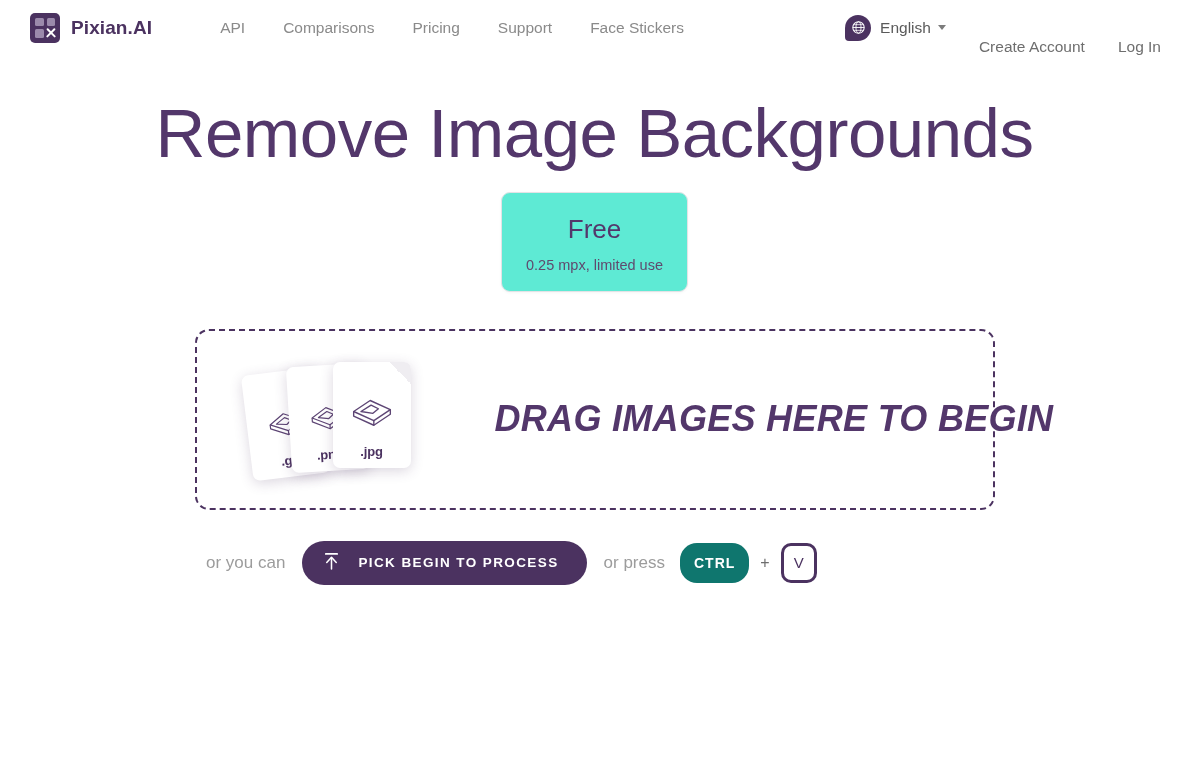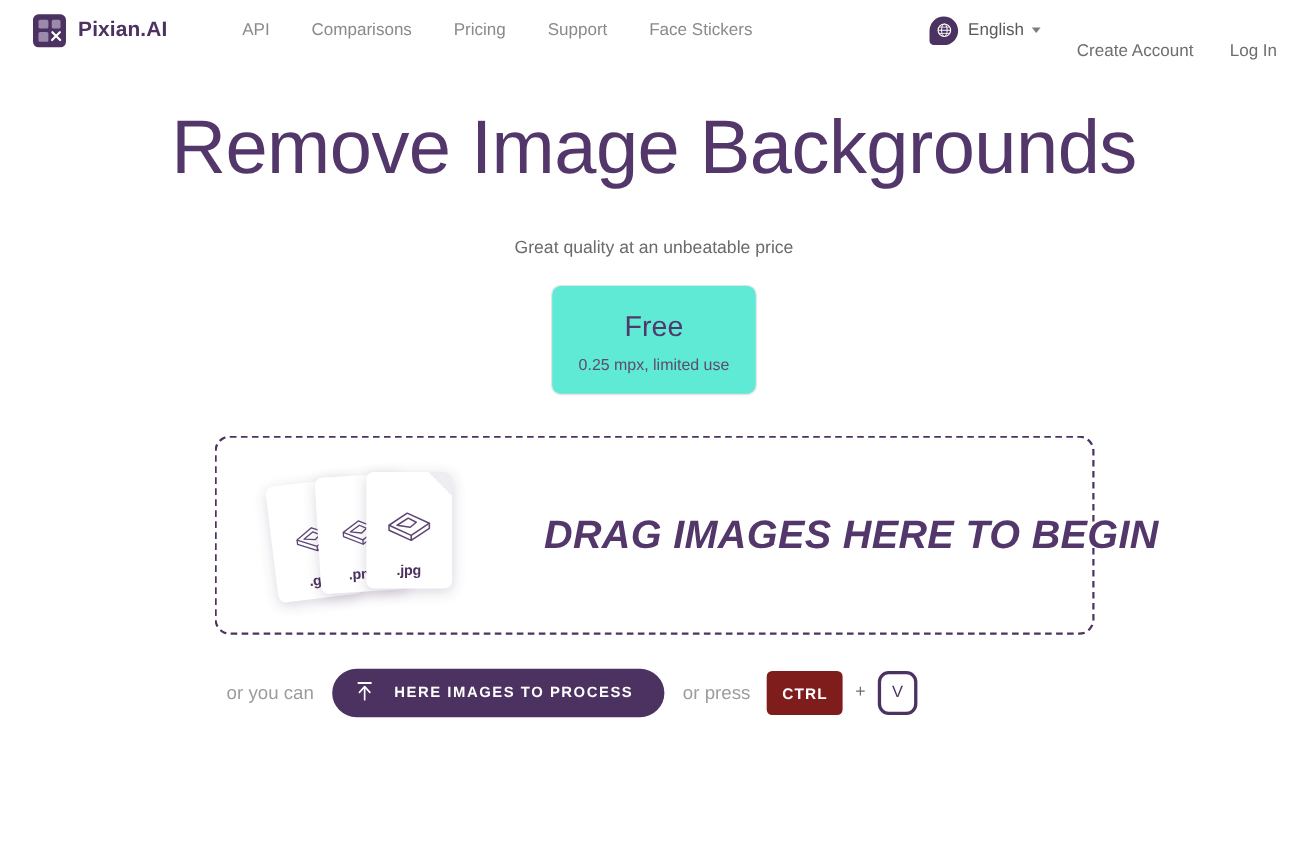--- a/index.html
+++ b/index.html
@@ -263,22 +263,22 @@
     align-items: center;
     gap: 17px;
     cursor: pointer;
     font-family: "Liberation Sans", sans-serif;
   }
   .key-ctrl {
     margin-left: 15px;
     height: 40px;
     min-width: 64px;
     padding: 0 14px;
-    background: #7f1d1d;
-    border-radius: 5px;
+    background: #0f766e;
+    border-radius: 17px;
     color: #ffffff;
     font-size: 14px;
     font-weight: bold;
     letter-spacing: 1px;
     display: flex;
     align-items: center;
     justify-content: center;
   }
   .plus-sign {
     margin: 0 11px;
@@ -337,21 +337,20 @@
       <span class="caret"></span>
     </div>
 
     <a class="header-action" href="#">Create Account</a>
     <a class="header-action" href="#">Log In</a>
   </div>
 </div>
 
 <div class="hero">
   <h1 class="hero-title">Remove Image Backgrounds</h1>
-  <div class="hero-sub">Great quality at an unbeatable price</div>
 </div>
 
 <div class="plans">
   <div class="plan selected">
     <div class="plan-name">Free</div>
     <div class="plan-detail">0.25 mpx, limited use</div>
   </div>
 </div>
 
 <div class="dropzone-wrap">
@@ -412,21 +411,21 @@
   <span class="muted-text">or you can</span>
 
   <button class="pick-button">
     <span>
       <svg width="19" height="21" viewBox="0 0 20 22" aria-hidden="true">
         <line x1="4" y1="3" x2="16" y2="3" stroke="#ffffff" stroke-width="1.8" stroke-linecap="round"></line>
         <line x1="10" y1="19" x2="10" y2="7" stroke="#ffffff" stroke-width="1.6" stroke-linecap="round"></line>
         <polyline points="5,12 10,6.5 15,12" fill="none" stroke="#ffffff" stroke-width="1.6" stroke-linecap="round" stroke-linejoin="round"></polyline>
       </svg>
     </span>
-    <span>HERE IMAGES TO PROCESS</span>
+    <span>PICK BEGIN TO PROCESS</span>
   </button>
 
   <span class="muted-text">or press</span>
 
   <span class="key-ctrl">CTRL</span>
   <span class="plus-sign">+</span>
   <span class="key-v">V</span>
 </div>
 
 </body></html>

